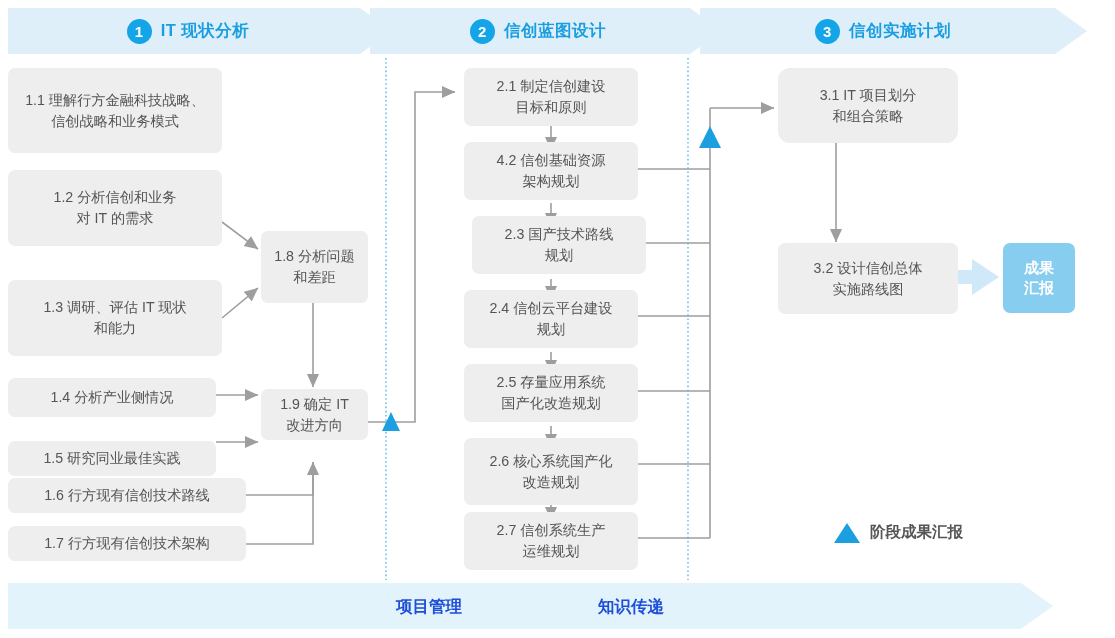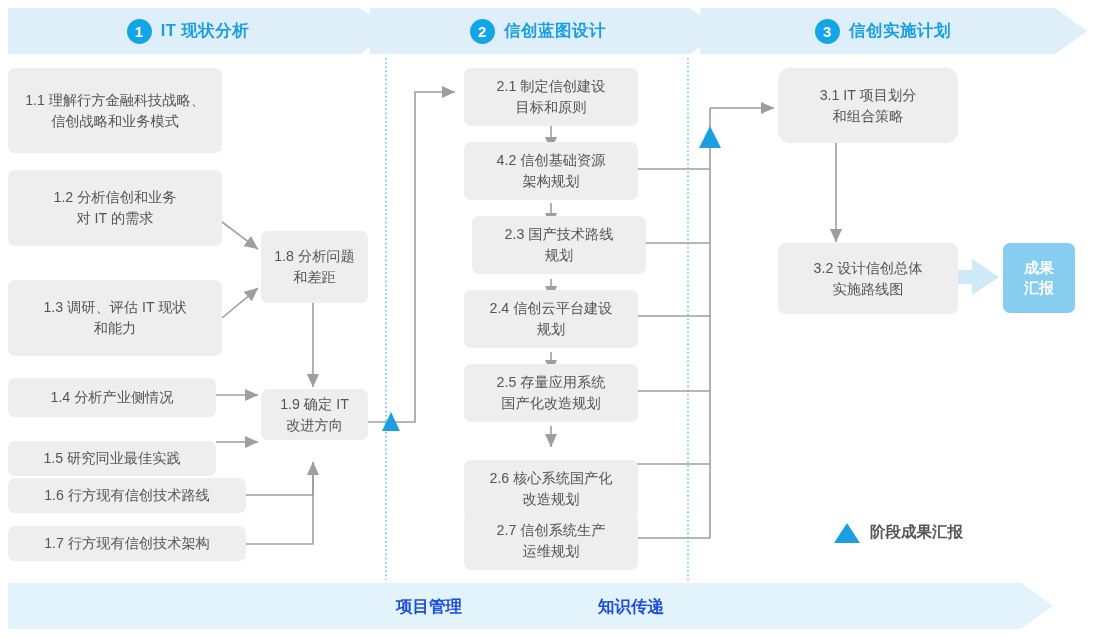--- a/index.html
+++ b/index.html
@@ -191,21 +191,21 @@
 规划</span>
   </div>
   <div class="box" style="left:464px;top:290px;width:174px;height:58px;">
     <span>2.4 信创云平台建设
 规划</span>
   </div>
   <div class="box" style="left:464px;top:364px;width:174px;height:58px;">
     <span>2.5 存量应用系统
 国产化改造规划</span>
   </div>
-  <div class="box" style="left:464px;top:460px;width:174px;height:58px;">
+  <div class="box" style="left:464px;top:438px;width:174px;height:67px;">
     <span>2.6 核心系统国产化
 改造规划</span>
   </div>
   <div class="box" style="left:464px;top:512px;width:174px;height:58px;">
     <span>2.7 信创系统生产
 运维规划</span>
   </div>
 
   <div class="box" style="left:778px;top:68px;width:180px;height:75px;border-radius:12px;">
     <span>3.1 IT 项目划分

